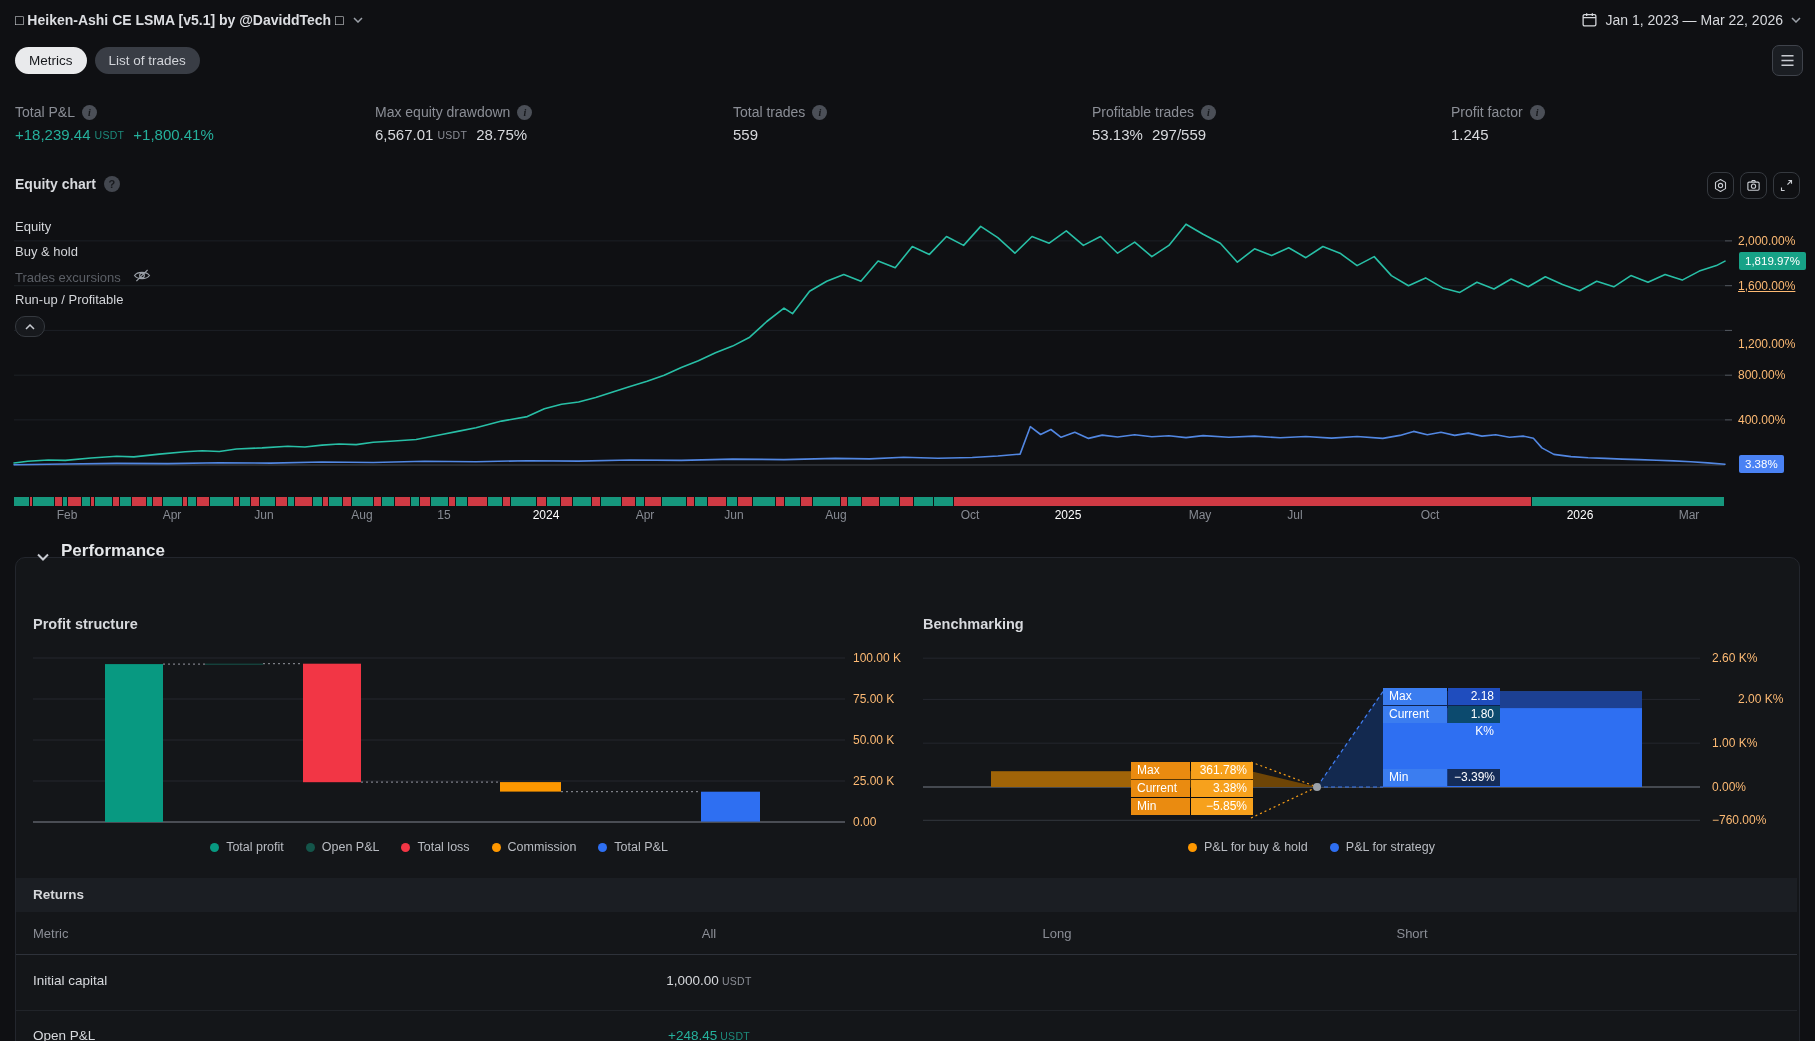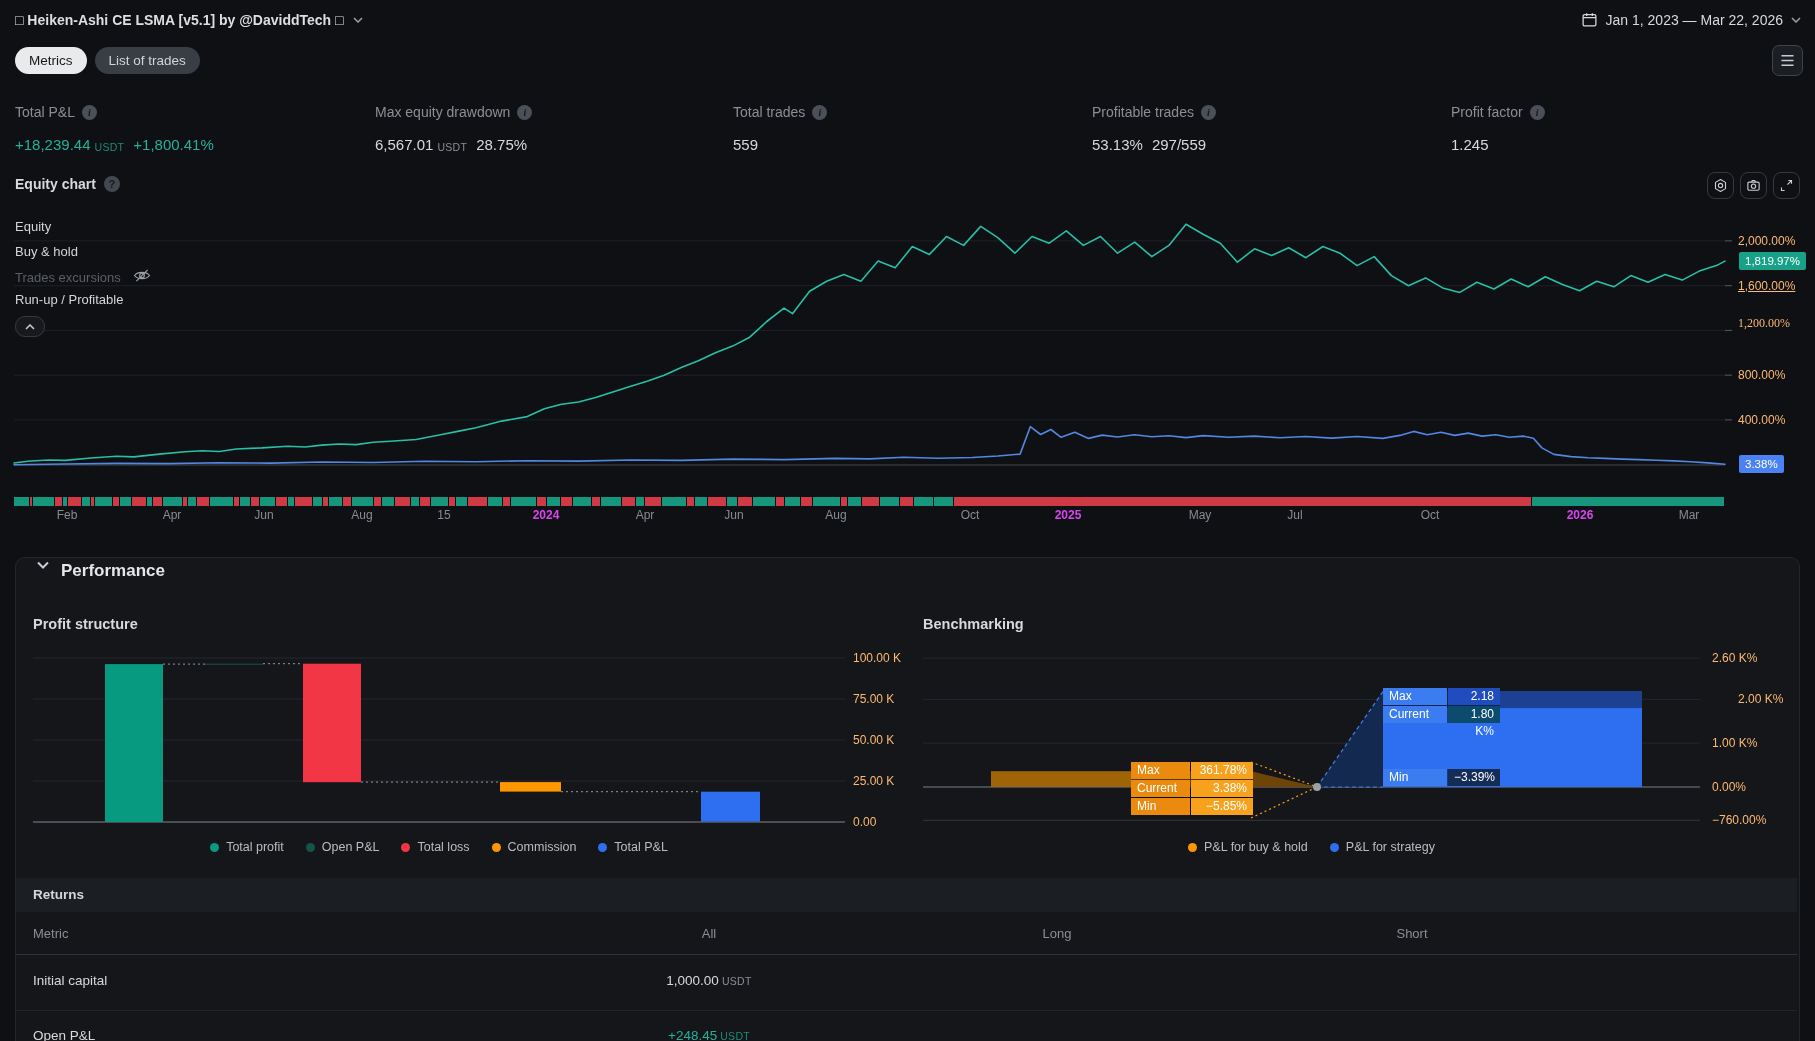--- a/index.html
+++ b/index.html
@@ -20,21 +20,21 @@
   .pill.active{background:#e9eaec;color:#17191d}
   .pill.idle{background:#393d45;color:#d2d4d9}
   #layout-btn{position:absolute;left:1772px;top:45px;width:31px;height:31px;border-radius:7px;
         border:1px solid #3f434b;background:#1b1e23;display:flex;align-items:center;justify-content:center;cursor:pointer;z-index:2}
 
   
   .metric{position:absolute;top:104px;z-index:2}
   .m-label{display:flex;align-items:center;gap:7px;font-size:14px;color:#8b8e96}
   .info{width:15px;height:15px;border-radius:50%;background:#4b4f57;color:#15171a;font-size:10px;
         font-weight:700;display:inline-flex;align-items:center;justify-content:center;cursor:pointer;font-family:"Liberation Serif",serif;font-style:italic}
-  .m-value{margin-top:16px;font-size:15px;color:#d7d9dd;display:flex;align-items:flex-end;gap:9px}
+  .m-value{margin-top:6px;font-size:15px;color:#d7d9dd;display:flex;align-items:center;gap:9px}
   .unit{font-size:10.5px;color:#8b8e96;margin-left:-5px;letter-spacing:.3px}
   .pos{color:#25b09c}.pos-dim{color:#1d8a7b}
 
   
   #eq-title{position:absolute;left:15px;top:176px;display:flex;gap:8px;align-items:center;
         font-size:14px;font-weight:700;color:#d7d9dd;z-index:2}
   .help{width:16px;height:16px;border-radius:50%;background:#43474f;color:#17191d;font-size:11px;font-weight:700;
         display:inline-flex;align-items:center;justify-content:center;cursor:pointer}
   #chart-btns{position:absolute;left:1707px;top:172px;display:flex;gap:6px;z-index:2}
   .cbtn{width:27px;height:27px;border-radius:8px;border:1px solid #35393f;background:transparent;
@@ -42,26 +42,26 @@
   .eq-leg{position:absolute;left:15px;font-size:13px;color:#d3d5d9;z-index:2;display:flex;align-items:center;gap:12px;cursor:pointer}
   .eq-leg.muted{color:#5b5f66}
   #collapse-btn{position:absolute;left:15px;top:316px;width:30px;height:21px;border-radius:10px;
         border:1px solid #35393f;background:#17191d;display:flex;align-items:center;justify-content:center;cursor:pointer;z-index:2}
   .axis-label{position:absolute;font-size:12px;color:#fdba74;z-index:2;white-space:nowrap}
   .price-badge{position:absolute;z-index:2;color:#fff;font-size:11.5px;height:18px;line-height:18px;
         padding:0 6px;border-radius:2px;white-space:nowrap}
   .strip{position:absolute;width:1711px;height:9px;display:flex;overflow:hidden;z-index:2}
   .strip i{display:block;height:100%;border-right:1px solid #0f1013;box-sizing:border-box;flex:none}
   .xlabel{position:absolute;width:60px;text-align:center;font-size:12px;color:#878b93;z-index:2}
-  .xlabel.bold{color:#d946ef;font-weight:700}
+  .xlabel.bold{color:#ffffff;font-weight:400}
 
   
   #perf-card{position:absolute;left:15px;top:557px;width:1783px;height:500px;background:#141619;
         border:1px solid #23262d;border-radius:10px;z-index:0}
-  #perf-head{position:absolute;left:37px;top:561px;display:flex;align-items:flex-start;gap:12px;z-index:2}
+  #perf-head{position:absolute;left:37px;top:541px;display:flex;align-items:flex-end;gap:12px;z-index:2}
   #perf-head span{font-size:17px;font-weight:700;color:#e4e6e9}
   .subtitle{position:absolute;font-size:14.5px;font-weight:700;color:#d7d9dd;z-index:2}
   .chart-legend{position:absolute;display:flex;justify-content:center;gap:22px;z-index:2}
   .legend-chip{display:flex;align-items:center;gap:7px;font-size:12.5px;color:#b9bcc2}
   .legend-chip b{width:9px;height:9px;border-radius:50%;flex:none}
   .kvbox{position:absolute;display:grid;gap:1px;background:rgba(0,0,0,.45);font-size:12px;color:#fff;z-index:3}
   .kv-l{padding:0 6px;height:17px;line-height:17px}
   .kv-v{padding:0 6px;height:17px;line-height:17px;text-align:right}
 
   
@@ -213,21 +213,21 @@
       <line x1="14" x2="1725" y1="375.2" y2="375.2" stroke="#1d2026" stroke-width="1"></line>
       <line x1="1725" x2="1732" y1="375.2" y2="375.2" stroke="#565b63" stroke-width="1"></line>
       <line x1="14" x2="1725" y1="419.9" y2="419.9" stroke="#1d2026" stroke-width="1"></line>
       <line x1="1725" x2="1732" y1="419.9" y2="419.9" stroke="#565b63" stroke-width="1"></line>
       <line x1="14" x2="1725" y1="465" y2="465" stroke="#43474f" stroke-width="1"></line>
       <polyline points="14.0,463.0 27.7,461.3 48.2,460.0 65.3,460.4 91.0,458.0 116.7,456.3 133.8,456.9 159.4,454.1 185.1,451.8 202.2,450.7 219.3,451.5 236.4,449.0 262.1,447.9 287.8,446.2 304.9,447.0 322.0,445.1 339.1,444.0 356.2,444.6 373.3,442.3 390.4,441.2 416.1,439.5 441.8,434.5 458.9,431.1 476.0,427.8 501.6,421.1 527.3,416.6 544.4,408.8 561.5,404.3 578.6,402.0 595.7,397.6 612.8,392.0 630.0,386.4 647.1,381.3 664.2,375.2 681.3,367.4 698.4,360.7 715.5,352.8 732.6,346.1 749.7,337.2 766.8,321.5 784.0,308.1 792.5,313.7 809.6,291.3 826.7,281.2 843.8,274.5 860.9,281.2 878.1,261.1 895.2,267.8 912.3,246.5 929.4,254.4 946.5,236.5 963.6,245.4 980.7,226.4 997.8,237.6 1014.9,253.2 1032.0,236.5 1049.2,243.2 1066.3,230.9 1083.4,245.4 1100.5,236.5 1117.6,253.2 1134.7,242.1 1151.8,256.6 1168.9,245.4 1186.0,224.2 1203.1,234.2 1220.3,243.2 1237.4,262.2 1254.5,248.8 1271.6,255.5 1288.7,247.7 1305.8,257.7 1322.9,246.5 1340.0,253.2 1357.1,265.6 1374.2,256.6 1391.4,275.6 1408.5,285.7 1425.6,277.9 1442.7,287.9 1459.8,292.4 1476.9,282.3 1494.0,289.0 1511.1,279.0 1528.2,286.8 1545.3,276.7 1562.5,284.6 1579.6,290.7 1596.7,281.2 1613.8,286.8 1630.9,275.6 1648.0,282.3 1665.1,274.5 1682.2,280.1 1699.3,271.1 1716.4,265.6 1725.0,261.1" fill="none" stroke="#28bfa6" stroke-width="1.6" stroke-linejoin="round" stroke-linecap="round"></polyline>
       <polyline points="14.0,464.7 65.3,464.0 116.7,463.4 168.0,463.6 219.3,462.7 270.6,463.1 322.0,462.0 373.3,462.5 424.6,461.3 476.0,461.8 527.3,460.7 578.6,461.1 630.0,460.0 681.3,460.4 732.6,459.1 784.0,459.6 835.3,458.4 869.5,458.9 903.7,457.3 937.9,458.2 972.2,457.5 997.8,456.0 1020.1,454.1 1030.3,426.7 1040.6,434.5 1050.9,429.5 1061.1,437.3 1074.8,432.3 1088.5,438.4 1102.2,435.1 1117.6,437.0 1134.7,434.7 1151.8,436.7 1168.9,435.8 1186.0,437.6 1203.1,435.6 1228.8,437.2 1254.5,436.1 1280.1,437.8 1305.8,436.5 1331.5,438.1 1357.1,436.5 1382.8,438.4 1399.9,435.4 1413.6,431.4 1427.3,434.7 1441.0,432.3 1454.7,435.4 1468.3,433.1 1482.0,436.1 1495.7,434.7 1509.4,437.2 1523.1,436.1 1533.4,438.3 1541.9,447.9 1553.9,454.4 1571.0,456.6 1588.1,457.8 1605.2,458.4 1622.3,459.1 1639.4,459.6 1656.6,460.2 1673.7,460.9 1690.8,461.8 1707.9,462.9 1725.0,464.3" fill="none" stroke="#5287e2" stroke-width="1.6" stroke-linejoin="round" stroke-linecap="round"></polyline>
     </svg>
     <div class="axis-label" style="left: 1738px; top: 233.94px;">2,000.00%</div>
     <div class="axis-label" style="left: 1738px; top: 278.692px; text-decoration: underline;">1,600.00%</div>
-    <div class="axis-label" style="left: 1738px; top: 316px; font-family: Liberation Serif, serif;">1,200.00%</div>
+    <div class="axis-label" style="left: 1738px; top: 337px;">1,200.00%</div>
     <div class="axis-label" style="left: 1738px; top: 368.196px;">800.00%</div>
     <div class="axis-label" style="left: 1738px; top: 412.948px;">400.00%</div>
     <div class="price-badge" style="background: rgb(23, 162, 135); left: 1739px; top: 252.082px;">1,819.97%</div>
     <div class="price-badge" style="background: rgb(74, 130, 244); left: 1739px; top: 455.322px;">3.38%</div>
     <div class="eq-leg" style="top: 219px;">
       <span>Equity</span>
     </div>
     <div class="eq-leg" style="top: 244px;">
       <span>Buy &amp; hold</span>
     </div>

